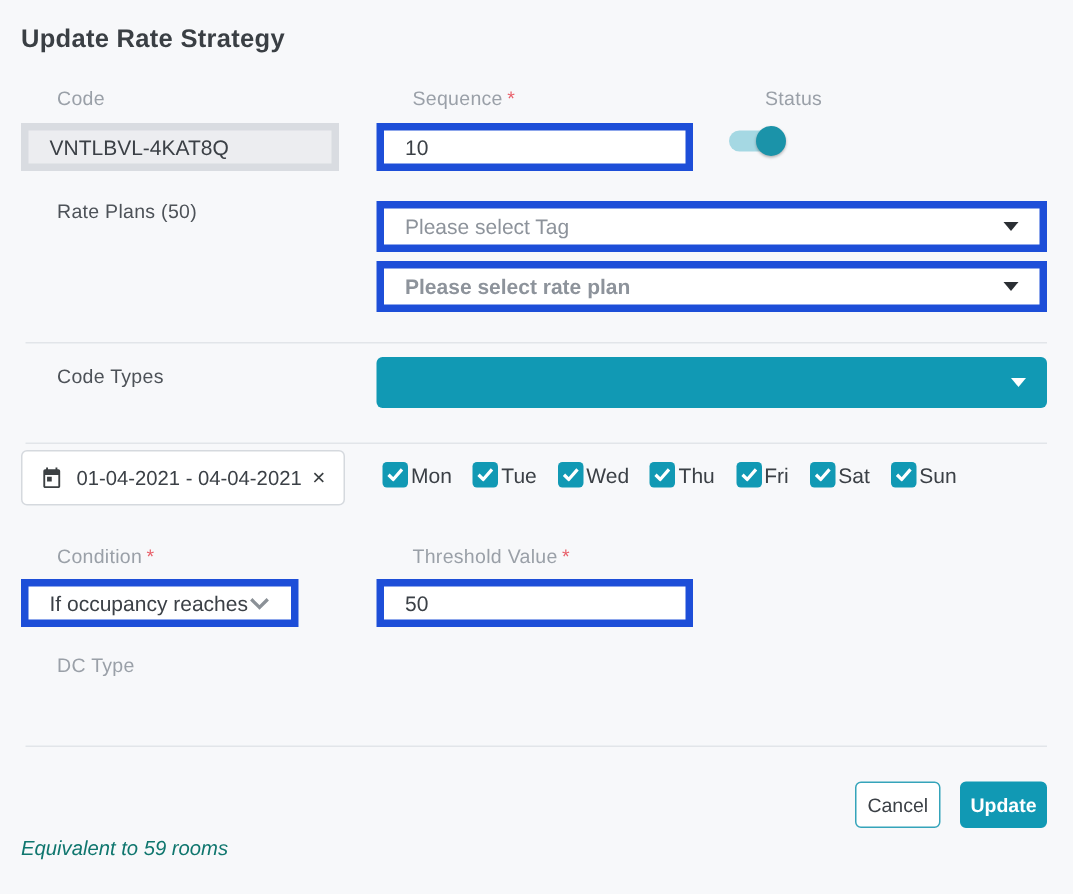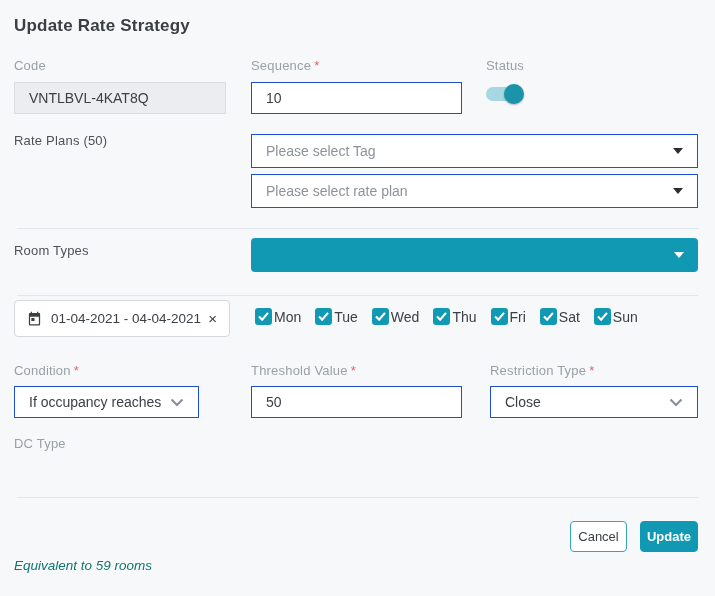--- a/index.html
+++ b/index.html
@@ -2,47 +2,47 @@
 <html><head>
 <meta charset="utf-8">
 <style>
   * { margin:0; padding:0; box-sizing:border-box; }
   html,body { width:715px; height:596px; }
   body { font-family:"Liberation Sans", sans-serif; background:#f7f8fa; }
   .canvas { position:relative; width:715px; height:596px; background:#f7f8fa; overflow:hidden; }
 
   .page-title { position:absolute; left:14px; top:16px; font-size:17px; font-weight:700; color:#3a3f44; letter-spacing:.2px; }
 
-  .label { font-size:13px; color:#9aa0a8; letter-spacing:.2px; }
+  .label { font-size:13px; color:#9aa0a8; letter-spacing:.2px;margin-left:24px; }
   .label.strong { color:#4d5258; }
   .req { color:#e8606a; margin-left:3px; }
 
   .input, .select {
-    background:#fff; border:1px solid #1d4ed8; border-radius:0;
+    background:#fff; border:5px solid #1d4ed8; border-radius:0;
     font-size:14px; color:#3b4046; display:flex; align-items:center;
     padding:0 14px; height:32px;
   }
   .input.disabled { background:#ecedf0; border-color:#d9dce1; }
   .placeholder { color:#8d939b; }
 
   
   .code-group { position:absolute; left:14px; top:58px; width:212px; }
   .code-group .input { margin-top:9px; width:212px; }
   .seq-group { position:absolute; left:251px; top:58px; width:211px; }
   .seq-group .input { margin-top:9px; width:211px; }
   .status-group { position:absolute; left:486px; top:58px; }
 
   
   .toggle { position:relative; margin-top:14px; width:36px; height:14px; background:#a5d8e3; border-radius:7px; cursor:pointer; }
   .toggle .knob { position:absolute; right:-2px; top:-3px; width:20px; height:20px; border-radius:50%; background:#1b93a9; box-shadow:0 1px 2px rgba(0,0,0,.3); }
 
   
   .rate-plans-label { position:absolute; left:14px; top:133px; }
   .tag-select { position:absolute; left:251px; top:134px; width:447px; height:34px; justify-content:space-between; }
-  .plan-select { position:absolute; left:251px; top:174px; width:447px; height:34px; justify-content:space-between; }
+  .plan-select { position:absolute; left:251px; top:174px; width:447px; height:34px; justify-content:space-between;font-weight:bold; }
   .caret { width:0; height:0; border-left:5px solid transparent; border-right:5px solid transparent; border-top:6px solid #2a2e33; }
   .caret.white { border-top-color:#fff; }
 
   .divider { position:absolute; left:17px; width:681px; height:1px; background:#e2e5e9; }
   .divider.d1 { top:228px; }
   .divider.d2 { top:295px; }
   .divider.d3 { top:497px; }
 
   
   .room-types-label { position:absolute; left:14px; top:243px; }
@@ -117,21 +117,21 @@
     <span class="caret"></span>
   </div>
 
   <div class="select plan-select">
     <span class="placeholder">Please select rate plan</span>
     <span class="caret"></span>
   </div>
 
   <div class="divider d1"></div>
 
-  <div class="label strong room-types-label">Room Types</div>
+  <div class="label strong room-types-label">Code Types</div>
   <div class="select room-select">
     <span></span>
     <span class="caret white"></span>
   </div>
 
   <div class="divider d2"></div>
 
   <div class="date-group">
     <svg width="15" height="15" viewBox="0 0 24 24">
       <path fill="#3c4043" d="M19 3h-1V1h-2v2H8V1H6v2H5c-1.1 0-2 .9-2 2v16c0 1.1.9 2 2 2h14c1.1 0 2-.9 2-2V5c0-1.1-.9-2-2-2zm0 18H5V9h14v12zM7 11h5v5H7z"></path>
@@ -209,29 +209,20 @@
     </div>
   </div>
 
   <div class="thr-group">
     <div class="label"><span>Threshold Value</span><span class="req">*</span></div>
     <div class="input">
       <span>50</span>
     </div>
   </div>
 
-  <div class="restr-group">
-    <div class="label"><span>Restriction Type</span><span class="req">*</span></div>
-    <div class="select">
-      <span>Close</span>
-      <svg class="chevron" viewBox="0 0 14 9">
-          <polyline points="1.5,1.5 7,7 12.5,1.5" fill="none" stroke="#8b9197" stroke-width="2.2"></polyline>
-        </svg>
-    </div>
-  </div>
 
   <div class="label dc-label">DC Type</div>
 
   <div class="divider d3"></div>
 
   <div class="btn cancel">Cancel</div>
   <div class="btn update">Update</div>
 
   <div class="footer-note">Equivalent to 59 rooms</div>
 

